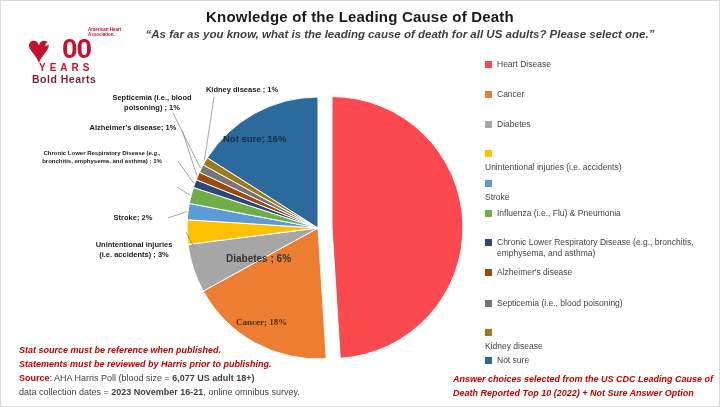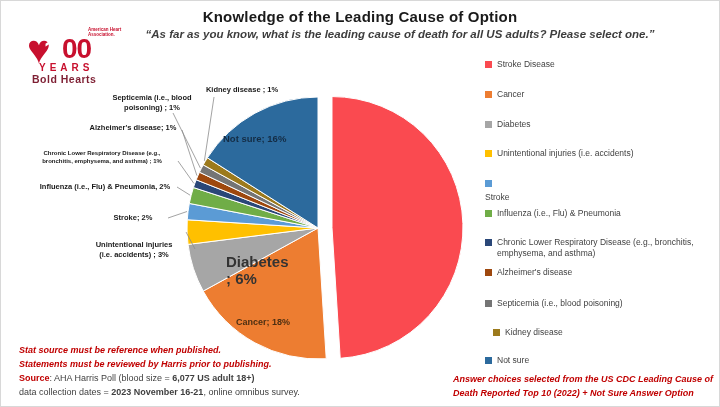--- a/index.html
+++ b/index.html
@@ -32,22 +32,22 @@
   .legend-label{font-size:8.5px;line-height:11px;color:#3f3f3f;}
   
   .callout{
     position:absolute;font-size:7.5px;font-weight:bold;color:#1a1a1a;
     line-height:10px;text-align:center;white-space:pre-line;
   }
   .callout.clrd{font-size:6px;line-height:8px;}
   .inside-label{position:absolute;font-weight:bold;white-space:pre-line;}
   .lbl-heart{left:342px;top:206px;width:120px;font-size:13px;color:#7E2937;}
   .lbl-notsure{left:222px;top:132px;width:90px;font-size:9.5px;color:#142c44;}
-  .lbl-diabetes{left:191px;top:252px;width:70px;font-size:15px;color:#333333;padding-left:34px;}
-  .lbl-cancer{left:235px;top:316px;width:60px;font-size:9px;color:#4d2f12;}
+  .lbl-diabetes{left:191px;top:252px;width:70px;font-size:10px;color:#333333;padding-left:34px;}
+  .lbl-cancer{left:235px;top:316px;width:60px;font-size:9px;color:#4d2f12;font-family:Liberation Serif, serif;}
   
   .foot-left{position:absolute;left:18px;top:342px;width:300px;font-size:9px;line-height:14px;color:#3f3f3f;}
   .foot-red{color:#C00000;font-style:italic;font-weight:bold;}
   .src-label{color:#C00000;font-weight:bold;}
   .b{font-weight:bold;}
   .foot-right{
     position:absolute;left:452px;top:372px;width:268px;
     font-size:9px;line-height:13.5px;color:#C00000;font-style:italic;font-weight:600;
   }
   svg{position:absolute;left:0;top:0;}
@@ -60,21 +60,21 @@
   <div class="logo">
     <span class="logo-heart">♥</span>
     <span class="logo-one">1</span>
     <span class="logo-zeros">00</span>
     <span class="logo-small">American Heart
 Association.</span>
     <span class="logo-years">YEARS</span>
     <span class="logo-tag">Bold Hearts</span>
   </div>
 
-  <div class="title">Knowledge of the Leading Cause of Option</div>
+  <div class="title">Knowledge of the Leading Cause of Death</div>
   <div class="subtitle">“As far as you know, what is the leading cause of death for all US adults? Please select one.”</div>
 
   <svg id="pie-svg" width="718" height="405" viewBox="0 0 718 405">
       <path d="M 330.99309184512026 226.5602493729062 L 330.99 95.56 A 131 131 0 0 1 339.22 357.30 Z" fill="#FA4A50" stroke="#ffffff" stroke-width="1"></path>
       <path d="M 317 227 L 325.23 357.74 A 131 131 0 0 1 202.20 290.11 Z" fill="#ED7D31" stroke="#ffffff" stroke-width="1"></path>
       <path d="M 317 227 L 202.20 290.11 A 131 131 0 0 1 187.03 243.42 Z" fill="#A6A6A6" stroke="#ffffff" stroke-width="1"></path>
       <path d="M 317 227 L 187.03 243.42 A 131 131 0 0 1 186.26 218.77 Z" fill="#FFC000" stroke="#ffffff" stroke-width="1"></path>
       <path d="M 317 227 L 186.26 218.77 A 131 131 0 0 1 188.32 202.45 Z" fill="#5B9BD5" stroke="#ffffff" stroke-width="1"></path>
       <path d="M 317 227 L 188.32 202.45 A 131 131 0 0 1 192.41 186.52 Z" fill="#70AD47" stroke="#ffffff" stroke-width="1"></path>
       <path d="M 317 227 L 192.41 186.52 A 131 131 0 0 1 195.20 178.78 Z" fill="#2A4778" stroke="#ffffff" stroke-width="1"></path>
@@ -94,39 +94,38 @@
   <div class="inside-label lbl-notsure">Not sure; 16%</div>
   <div class="inside-label lbl-diabetes">Diabetes ; 6%</div>
   <div class="inside-label lbl-cancer">Cancer; 18%</div>
 
   <div class="callout" style="left:198px;top:84px;width:86px;">Kidney disease ; 1%</div>
   <div class="callout" style="left:96px;top:92px;width:110px;">Septicemia (i.e., blood
 poisoning) ; 1%</div>
   <div class="callout" style="left:83px;top:122px;width:98px;">Alzheimer's disease; 1%</div>
   <div class="callout clrd" style="left:26px;top:148px;width:150px;">Chronic Lower Respiratory Disease (e.g.,
 bronchitis, emphysema, and asthma) ; 1%</div>
-  <div class="callout" style="left:33px;top:181px;width:142px;">Influenza (i.e., Flu) &amp; Pneumonia, 2%</div>
   <div class="callout" style="left:99px;top:212px;width:66px;">Stroke; 2%</div>
   <div class="callout" style="left:74px;top:239px;width:118px;">Unintentional injuries
 (i.e. accidents) ; 3%</div>
 
   <div class="legend" id="legend" style="top: 0px;">
       <div class="legend-item" style="top: 58px; left: 0px;">
         <span class="legend-swatch" style="background: rgb(250, 74, 80);"></span>
-        <span class="legend-label">Stroke Disease</span>
+        <span class="legend-label">Heart Disease</span>
       </div>
       <div class="legend-item" style="top: 88px; left: 0px;">
         <span class="legend-swatch" style="background: rgb(237, 125, 49);"></span>
         <span class="legend-label">Cancer</span>
       </div>
       <div class="legend-item" style="top: 118px; left: 0px;">
         <span class="legend-swatch" style="background: rgb(166, 166, 166);"></span>
         <span class="legend-label">Diabetes</span>
       </div>
-      <div class="legend-item" style="top: 147px; left: 0px;">
+      <div class="legend-item" style="top: 147px; left: 0px; flex-direction: column;">
         <span class="legend-swatch" style="background: rgb(255, 192, 0);"></span>
         <span class="legend-label">Unintentional injuries (i.e. accidents)</span>
       </div>
       <div class="legend-item" style="top: 177px; left: 0px; flex-direction: column;">
         <span class="legend-swatch" style="background: rgb(91, 155, 213);"></span>
         <span class="legend-label">Stroke</span>
       </div>
       <div class="legend-item" style="top: 207px; left: 0px;">
         <span class="legend-swatch" style="background: rgb(112, 173, 71);"></span>
         <span class="legend-label">Influenza (i.e., Flu) &amp; Pneumonia</span>
@@ -136,21 +135,21 @@
         <span class="legend-label">Chronic Lower Respiratory Disease (e.g., bronchitis, emphysema, and asthma)</span>
       </div>
       <div class="legend-item" style="top: 266px; left: 0px;">
         <span class="legend-swatch" style="background: rgb(158, 72, 14);"></span>
         <span class="legend-label">Alzheimer's disease</span>
       </div>
       <div class="legend-item" style="top: 297px; left: 0px;">
         <span class="legend-swatch" style="background: rgb(117, 117, 117);"></span>
         <span class="legend-label">Septicemia (i.e., blood poisoning)</span>
       </div>
-      <div class="legend-item" style="top: 326px; left: 8px;">
+      <div class="legend-item" style="top: 326px; left: 0px; flex-direction: column;">
         <span class="legend-swatch" style="background: rgb(156, 122, 28);"></span>
         <span class="legend-label">Kidney disease</span>
       </div>
       <div class="legend-item" style="top: 354px; left: 0px;">
         <span class="legend-swatch" style="background: rgb(44, 106, 157);"></span>
         <span class="legend-label">Not sure</span>
       </div>
     </div>
 
   <div class="foot-left">

